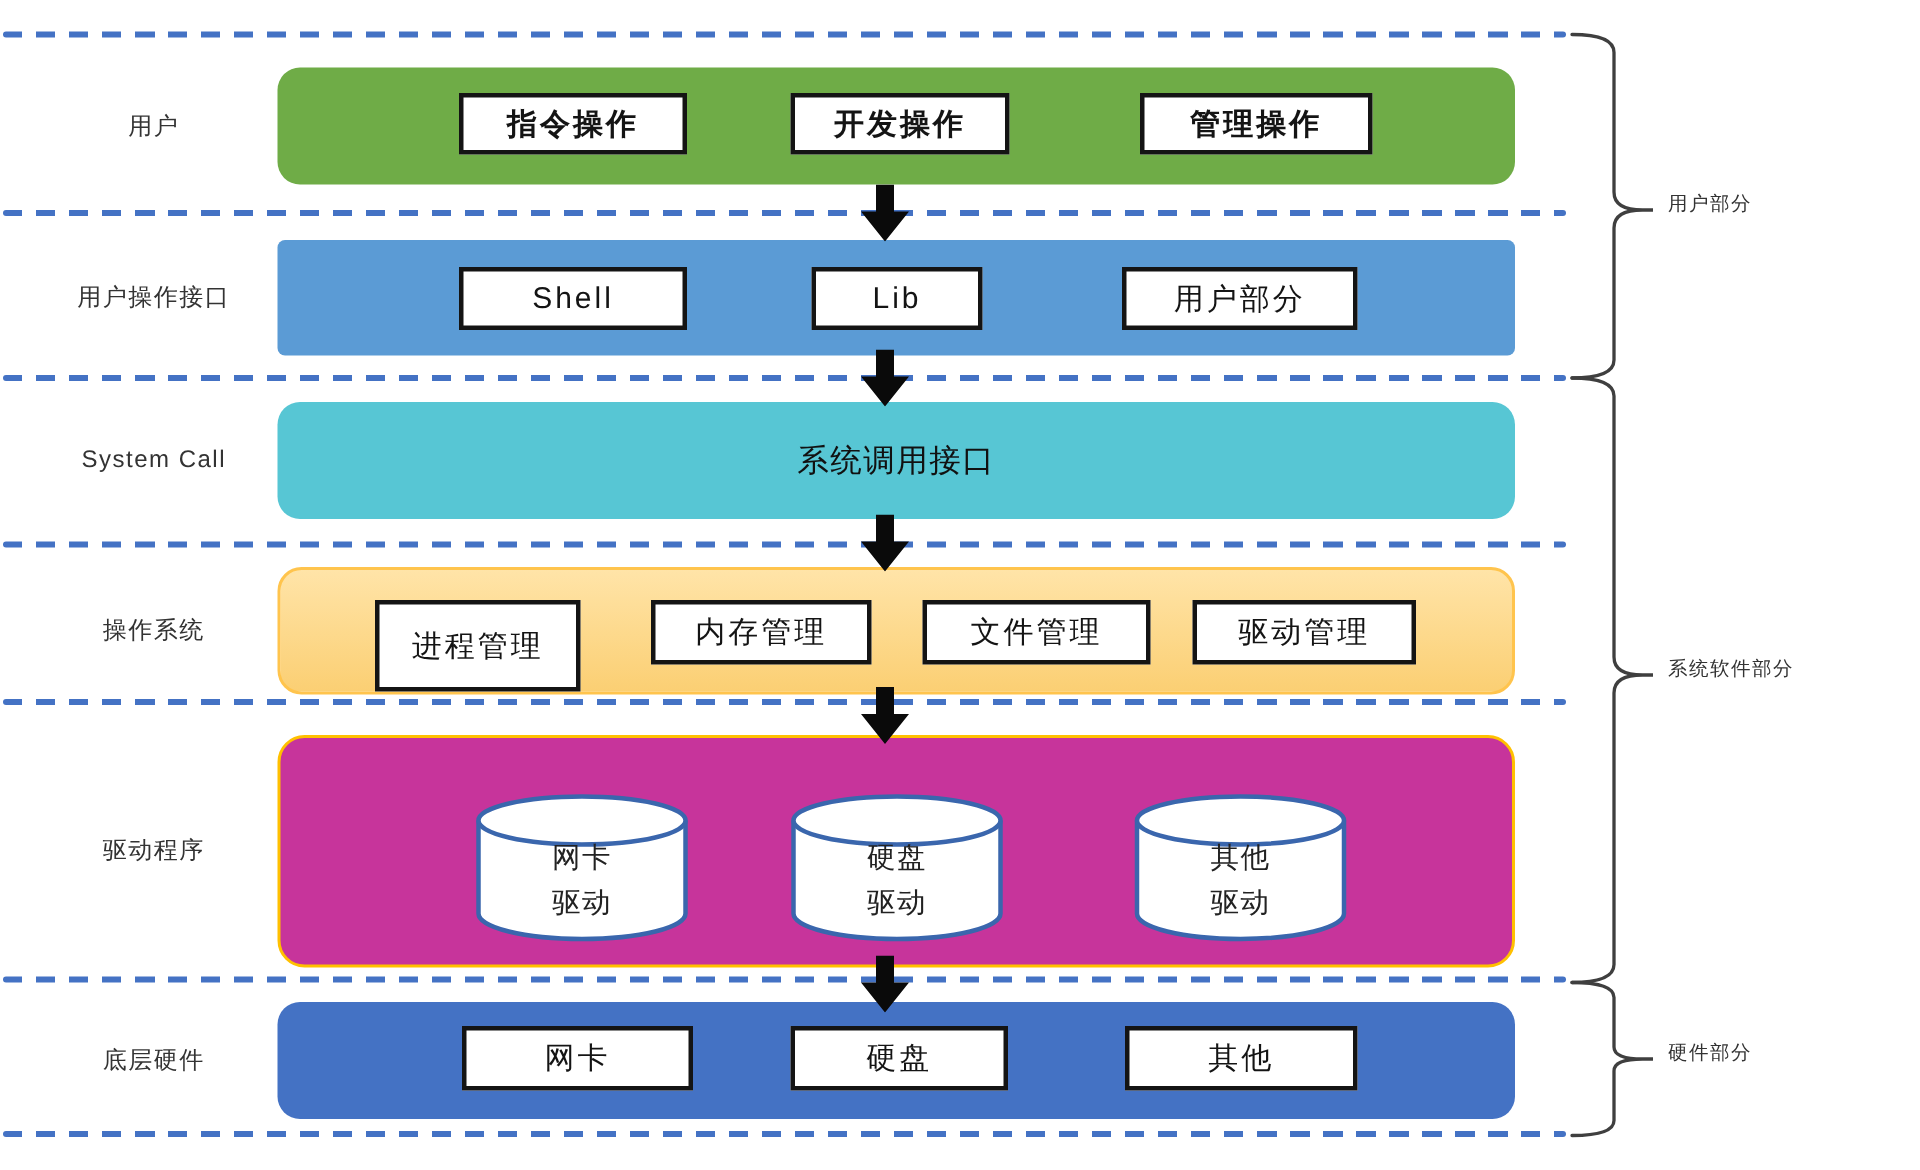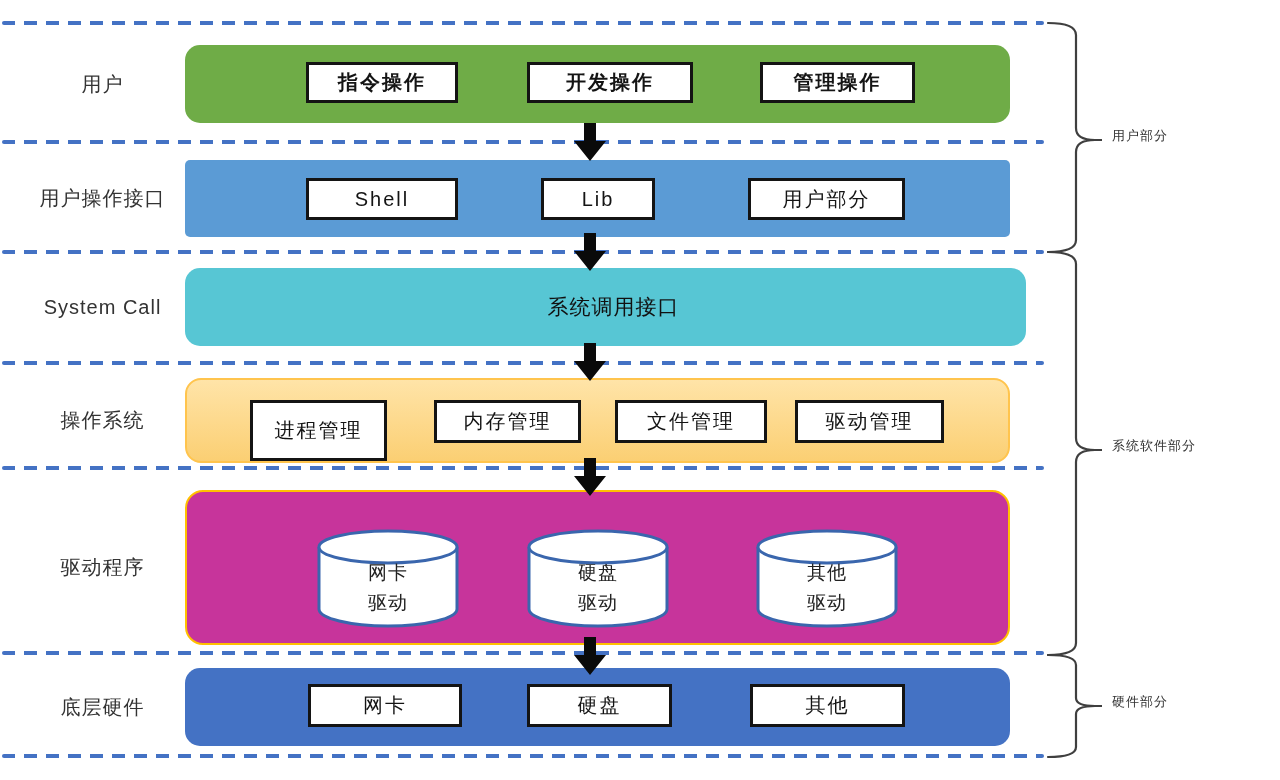--- a/index.html
+++ b/index.html
@@ -8,28 +8,28 @@
     font-family:"Liberation Sans", sans-serif; overflow:hidden;
   }
   .sep {
     position:absolute; left:2px; width:1042px; height:4px;
     background:repeating-linear-gradient(90deg,#4472c4 0 13px, transparent 13px 22px);
     border-radius:2px;
   }
   .rowlab {
     position:absolute; left:0; width:205px; display:flex;
     align-items:center; justify-content:center;
-    font-size:20px; color:#333333; letter-spacing:1px; white-space:nowrap;
+    font-size:16px; color:#333333; letter-spacing:1px; white-space:nowrap;
   }
   .bar { position:absolute; left:185px; width:825px; }
   .bar-user      { top:45px;  height:78px;  background:#6fac47; border-radius:15px;font-weight:bold; }
   .bar-interface { top:160px; height:77px;  background:#5b9bd5; border-radius:5px; }
   .bar-syscall   { top:268px; height:78px;  background:#57c6d4; border-radius:15px;
                    display:flex; align-items:center; justify-content:center;
-                   font-size:21px; color:#111; letter-spacing:1px;padding-left:16px; }
+                   font-size:21px; color:#111; letter-spacing:1px; }
   .bar-os        { top:378px; height:85px;  background:linear-gradient(180deg,#ffe4a8 0%,#fbcf73 100%);
                    border:2px solid #ffc44d; border-radius:16px; box-sizing:border-box; }
   .bar-driver    { top:490px; height:155px; background:#c7349b; border:2.5px solid #ffc000;
                    border-radius:18px; box-sizing:border-box; }
   .bar-hardware  { top:668px; height:78px;  background:#4472c4; border-radius:15px; }
   .wbox {
     position:absolute; background:#ffffff; border:3px solid #141414;
     display:flex; align-items:center; justify-content:center;
     font-size:20px; color:#141414; letter-spacing:2px; box-sizing:border-box;
     white-space:nowrap;
@@ -61,21 +61,21 @@
 
   <div class="rowlab" style="top:45px;height:78px">用户</div>
   <div class="rowlab" style="top:160px;height:77px">用户操作接口</div>
   <div class="rowlab" style="top:268px;height:78px">System Call</div>
   <div class="rowlab" style="top:378px;height:85px">操作系统</div>
   <div class="rowlab" style="top:490px;height:155px">驱动程序</div>
   <div class="rowlab" style="top:668px;height:78px">底层硬件</div>
 
   <div class="bar bar-user">
     <div class="wbox" style="left:121px;top:17px;width:152px;height:41px">指令操作</div>
-    <div class="wbox" style="left:342px;top:17px;width:166px;height:41px">开发操作</div>
+    <div class="wbox" style="left:342px;top:17px;width:146px;height:41px">开发操作</div>
     <div class="wbox" style="left:575px;top:17px;width:155px;height:41px">管理操作</div>
   </div>
 
   <div class="bar bar-interface">
     <div class="wbox" style="left:121px;top:18px;width:152px;height:42px">Shell</div>
     <div class="wbox" style="left:356px;top:18px;width:114px;height:42px">Lib</div>
     <div class="wbox" style="left:563px;top:18px;width:157px;height:42px">用户部分</div>
   </div>
 
   <div class="bar bar-syscall">

